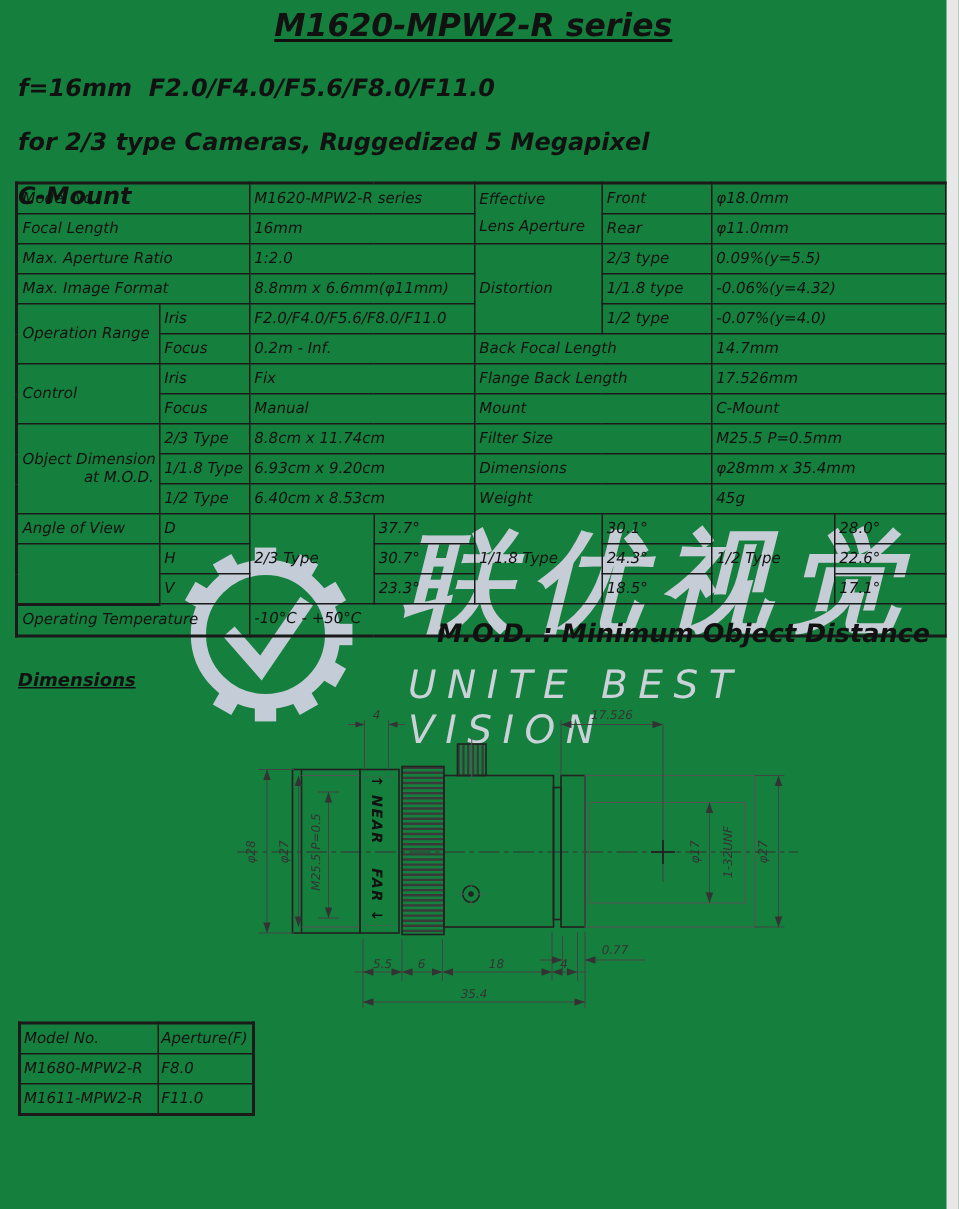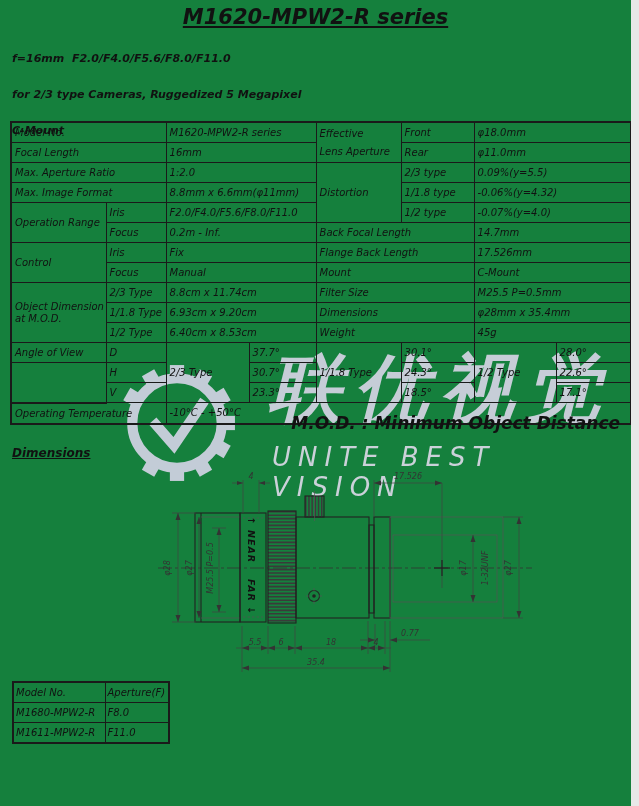--- a/index.html
+++ b/index.html
@@ -1,30 +1,30 @@
 <!DOCTYPE html>
 <html><head>
 <meta charset="utf-8">
 <style>
   html,body{margin:0;padding:0;background:#e8e8e8;}
   .page{position:relative;width:631px;height:806px;background:#15803d;font-family:"DejaVu Sans",sans-serif;color:#111;overflow:hidden;font-style:italic;}
   .title{position:absolute;top:5px;left:0;width:100%;text-align:center;font-size:21px;font-weight:bold;text-decoration:underline;letter-spacing:0px;}
-  .subtitle{position:absolute;top:50px;left:12px;font-size:11px;font-weight:bold;line-height:18px;white-space:pre;}
+  .subtitle{position:absolute;top:50px;left:12px;font-size:16px;font-weight:bold;line-height:18px;white-space:pre;}
   
   .wm{position:absolute;left:0;top:348px;width:639px;height:135px;pointer-events:none;}
   .wm-logo{position:absolute;left:116px;top:14px;}
   .wm-cn{position:absolute;left:268px;top:0px;font-size:74px;font-weight:bold;letter-spacing:12px;color:#c6cdd7;line-height:80px;}
   .wm-en{position:absolute;left:272px;top:82px;font-size:26px;letter-spacing:7px;color:#cbd1d9;margin-top:12px;}
   
   table.spec{position:absolute;top:121px;left:10px;width:620px;border-collapse:collapse;table-layout:fixed;border:2px solid #1a1a1a;}
   table.spec td{border:1px solid #1a1a1a;height:19px;padding:0 3px;font-size:10px;white-space:nowrap;overflow:hidden;vertical-align:middle;background:transparent;}
   td.hb{border-bottom-width:2px;}
   td.hl{border-left-width:2px;}
   td.va-t{vertical-align:top;line-height:18px;margin-top:44px;}
-  td.ctr{text-align:left;padding:0 1px;line-height:12px;}
+  td.ctr{text-align:right;padding:0 1px;line-height:12px;}
   
   .mod-note{position:absolute;top:413px;right:11px;font-size:17px;font-weight:bold;}
   .dim-heading{position:absolute;top:446px;left:12px;font-size:12px;font-weight:bold;text-decoration:underline;}
   
   svg.drawing{position:absolute;top:468px;left:0;}
   svg.drawing .ln{stroke:#222;stroke-width:1.1;fill:none;}
   svg.drawing .thin{stroke:#555;stroke-width:0.7;fill:none;}
   svg.drawing .dim{stroke:#444;stroke-width:0.7;fill:none;}
   svg.drawing .arr{fill:#333;stroke:none;}
   svg.drawing text{font-family:"DejaVu Sans",sans-serif;font-size:8px;fill:#333;}

